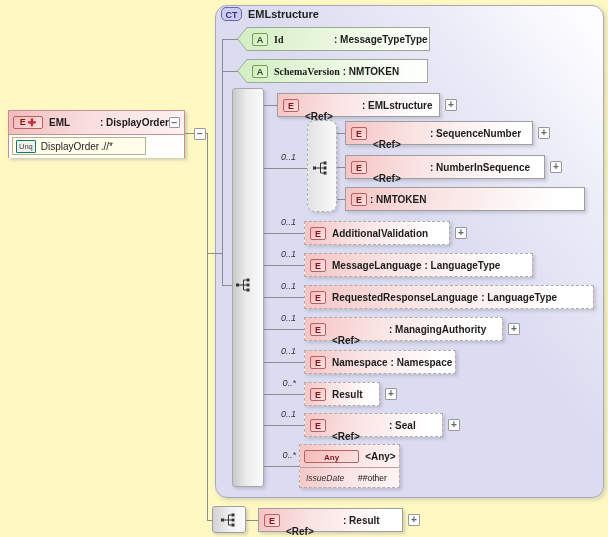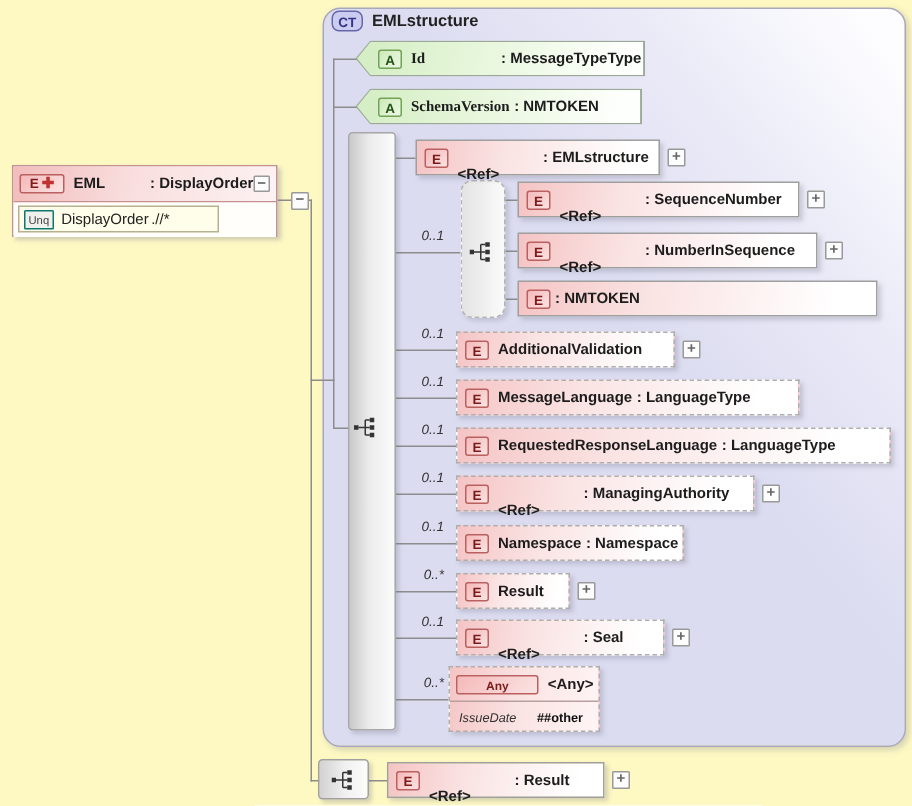--- a/index.html
+++ b/index.html
@@ -82,21 +82,21 @@
     border:1px solid #999;box-sizing:border-box;font-size:10px;line-height:9px;text-align:center;
     color:#666;font-weight:bold;border-radius:1px;}
   
   .any-box{position:absolute;left:299px;top:444px;width:101px;height:44px;z-index:3;
     border:1px dashed #aeaeae;box-sizing:border-box;
     background:linear-gradient(100deg,#f5c4c4 0%,#fae2e2 45%,#fff5f5 100%);
     box-shadow:2px 2px 3px rgba(120,120,140,.3);}
   .any-row1{height:22px;display:flex;align-items:center;padding:0 4px;}
   .any-row2{height:20px;display:flex;align-items:center;padding:0 6px;border-top:1px solid #b9a0a0;}
   .ns-label{font-size:8.5px;font-style:italic;color:#333;min-width:52px;}
-  .ns-value{font-size:8.5px;font-weight:bold;color:#111;text-align:center;}
+  .ns-value{font-size:8.5px;font-weight:normal;color:#111;text-align:center;}
 </style>
 </head>
 <body>
 
 <div class="canvas">
 
   <div class="ct-container"></div>
   <span class="ct-badge">CT</span>
   <span class="ct-title">EMLstructure</span>
 

